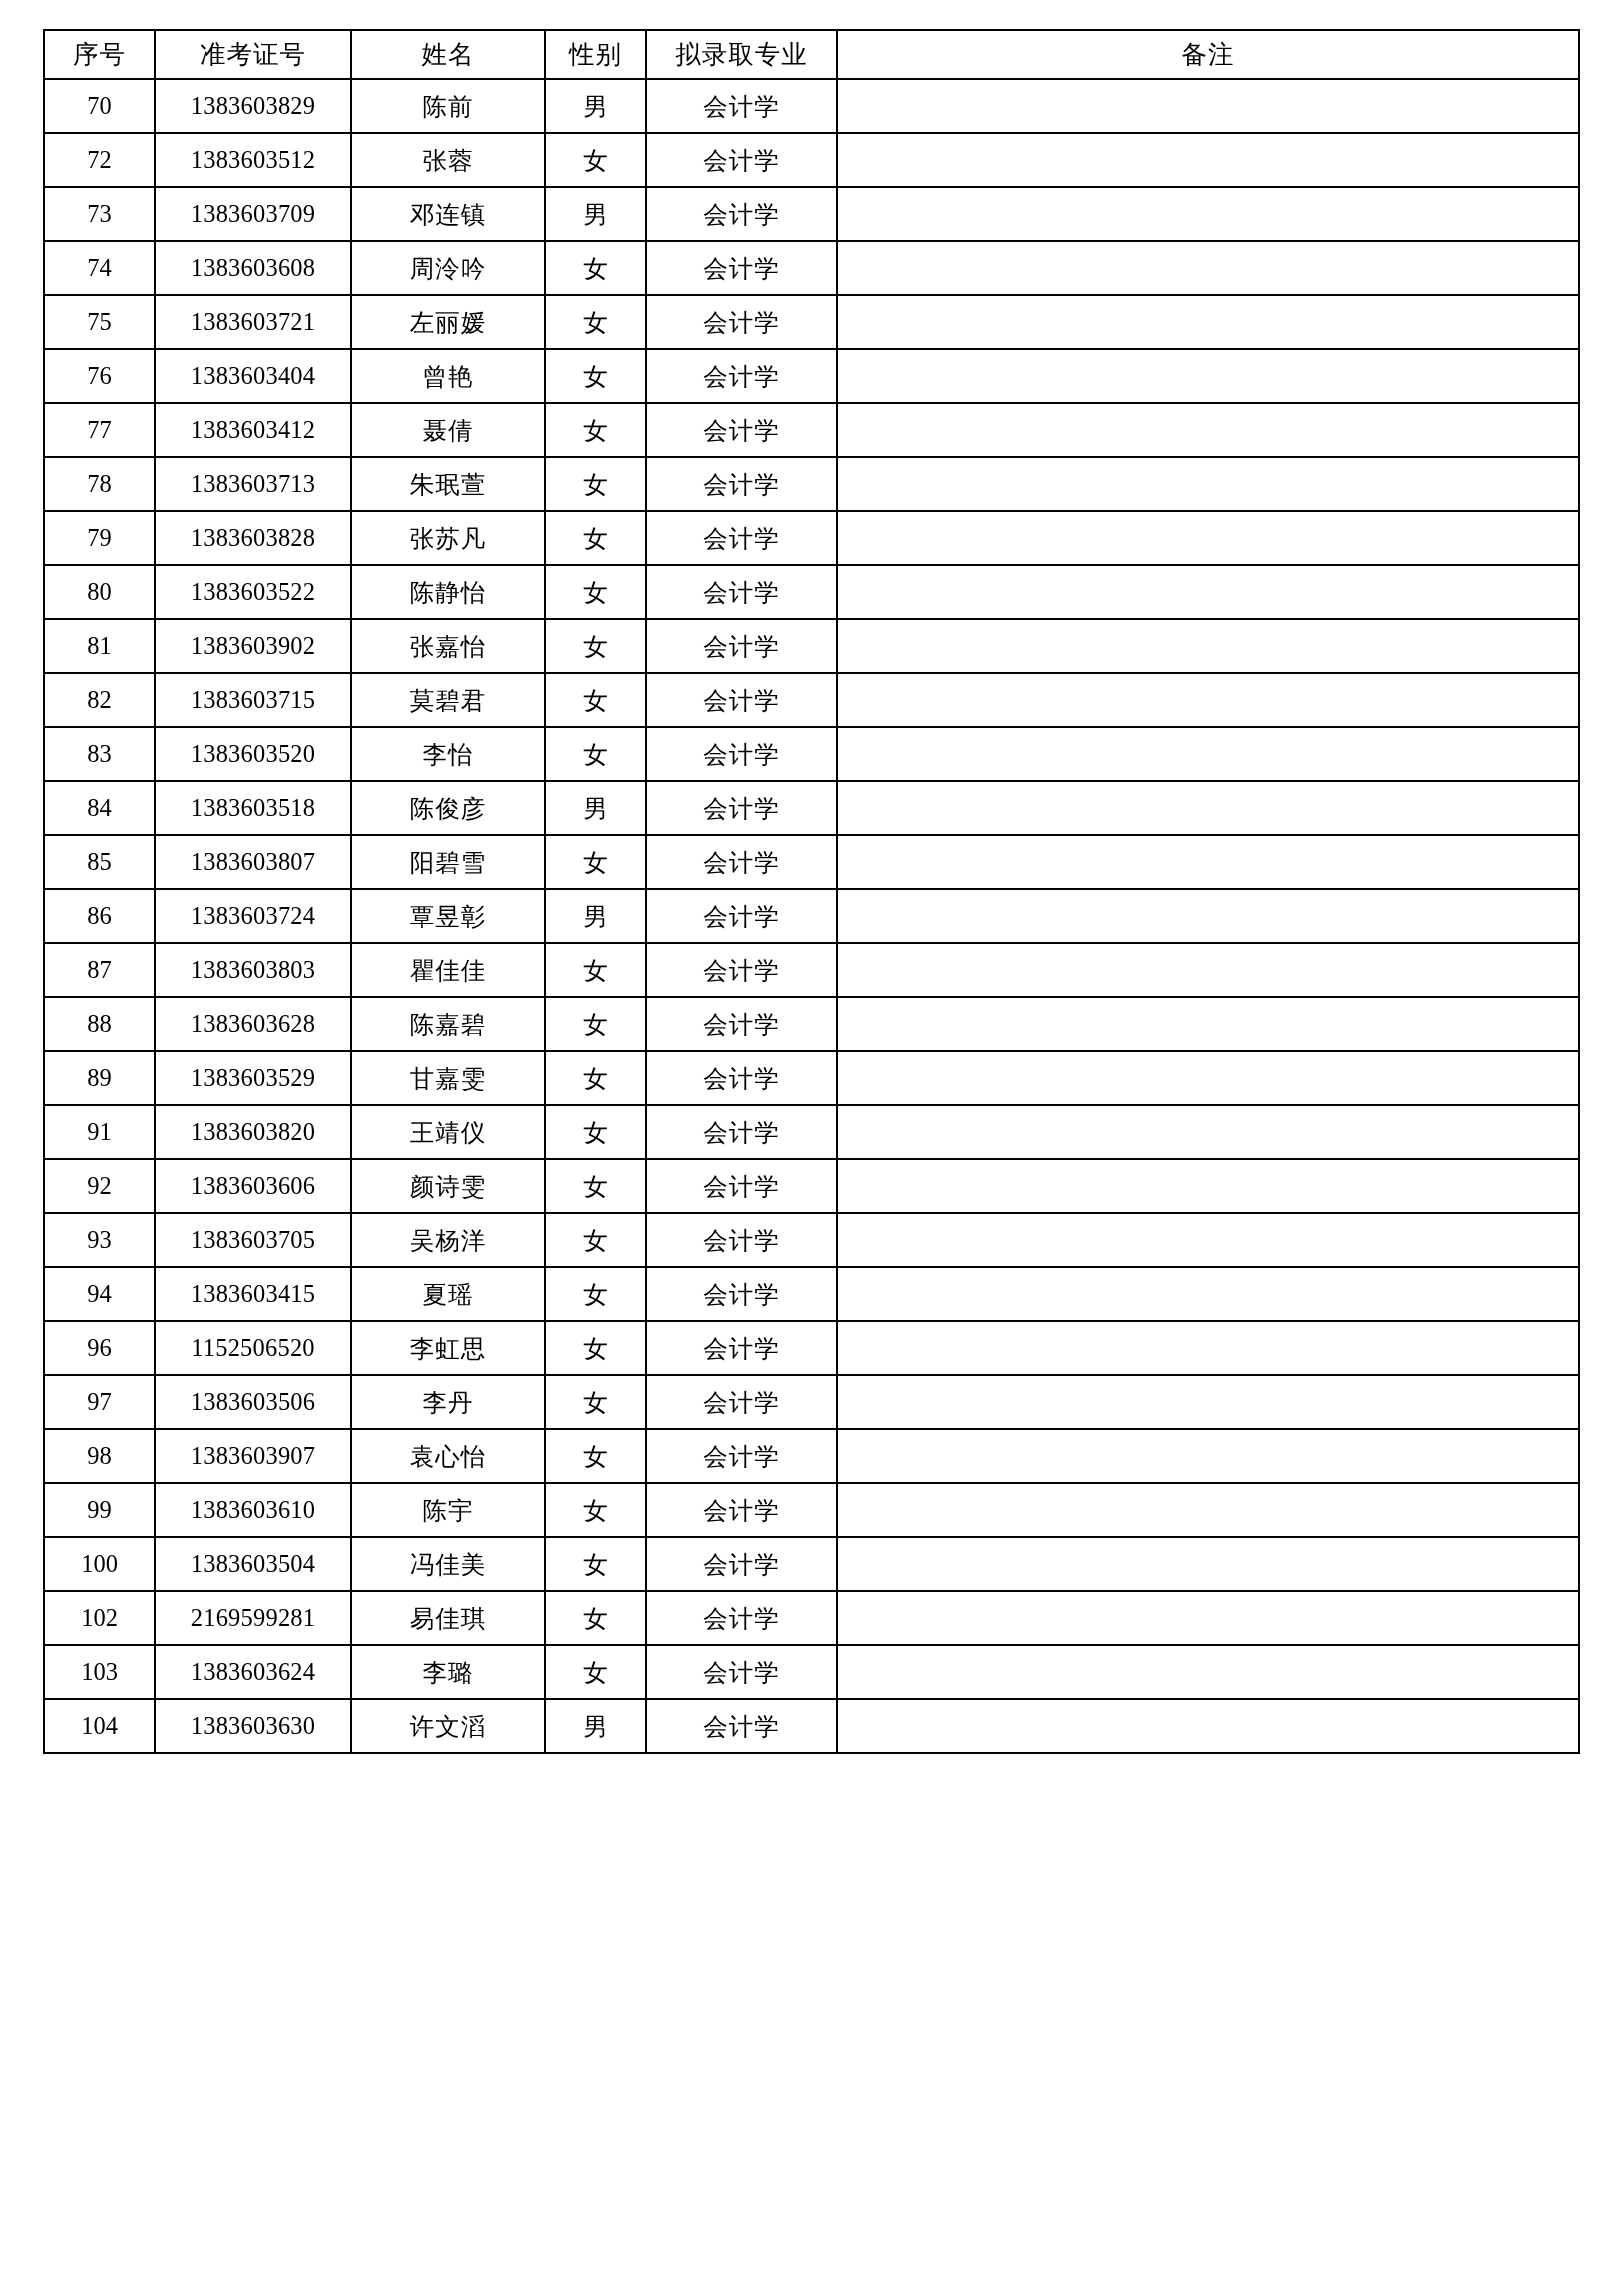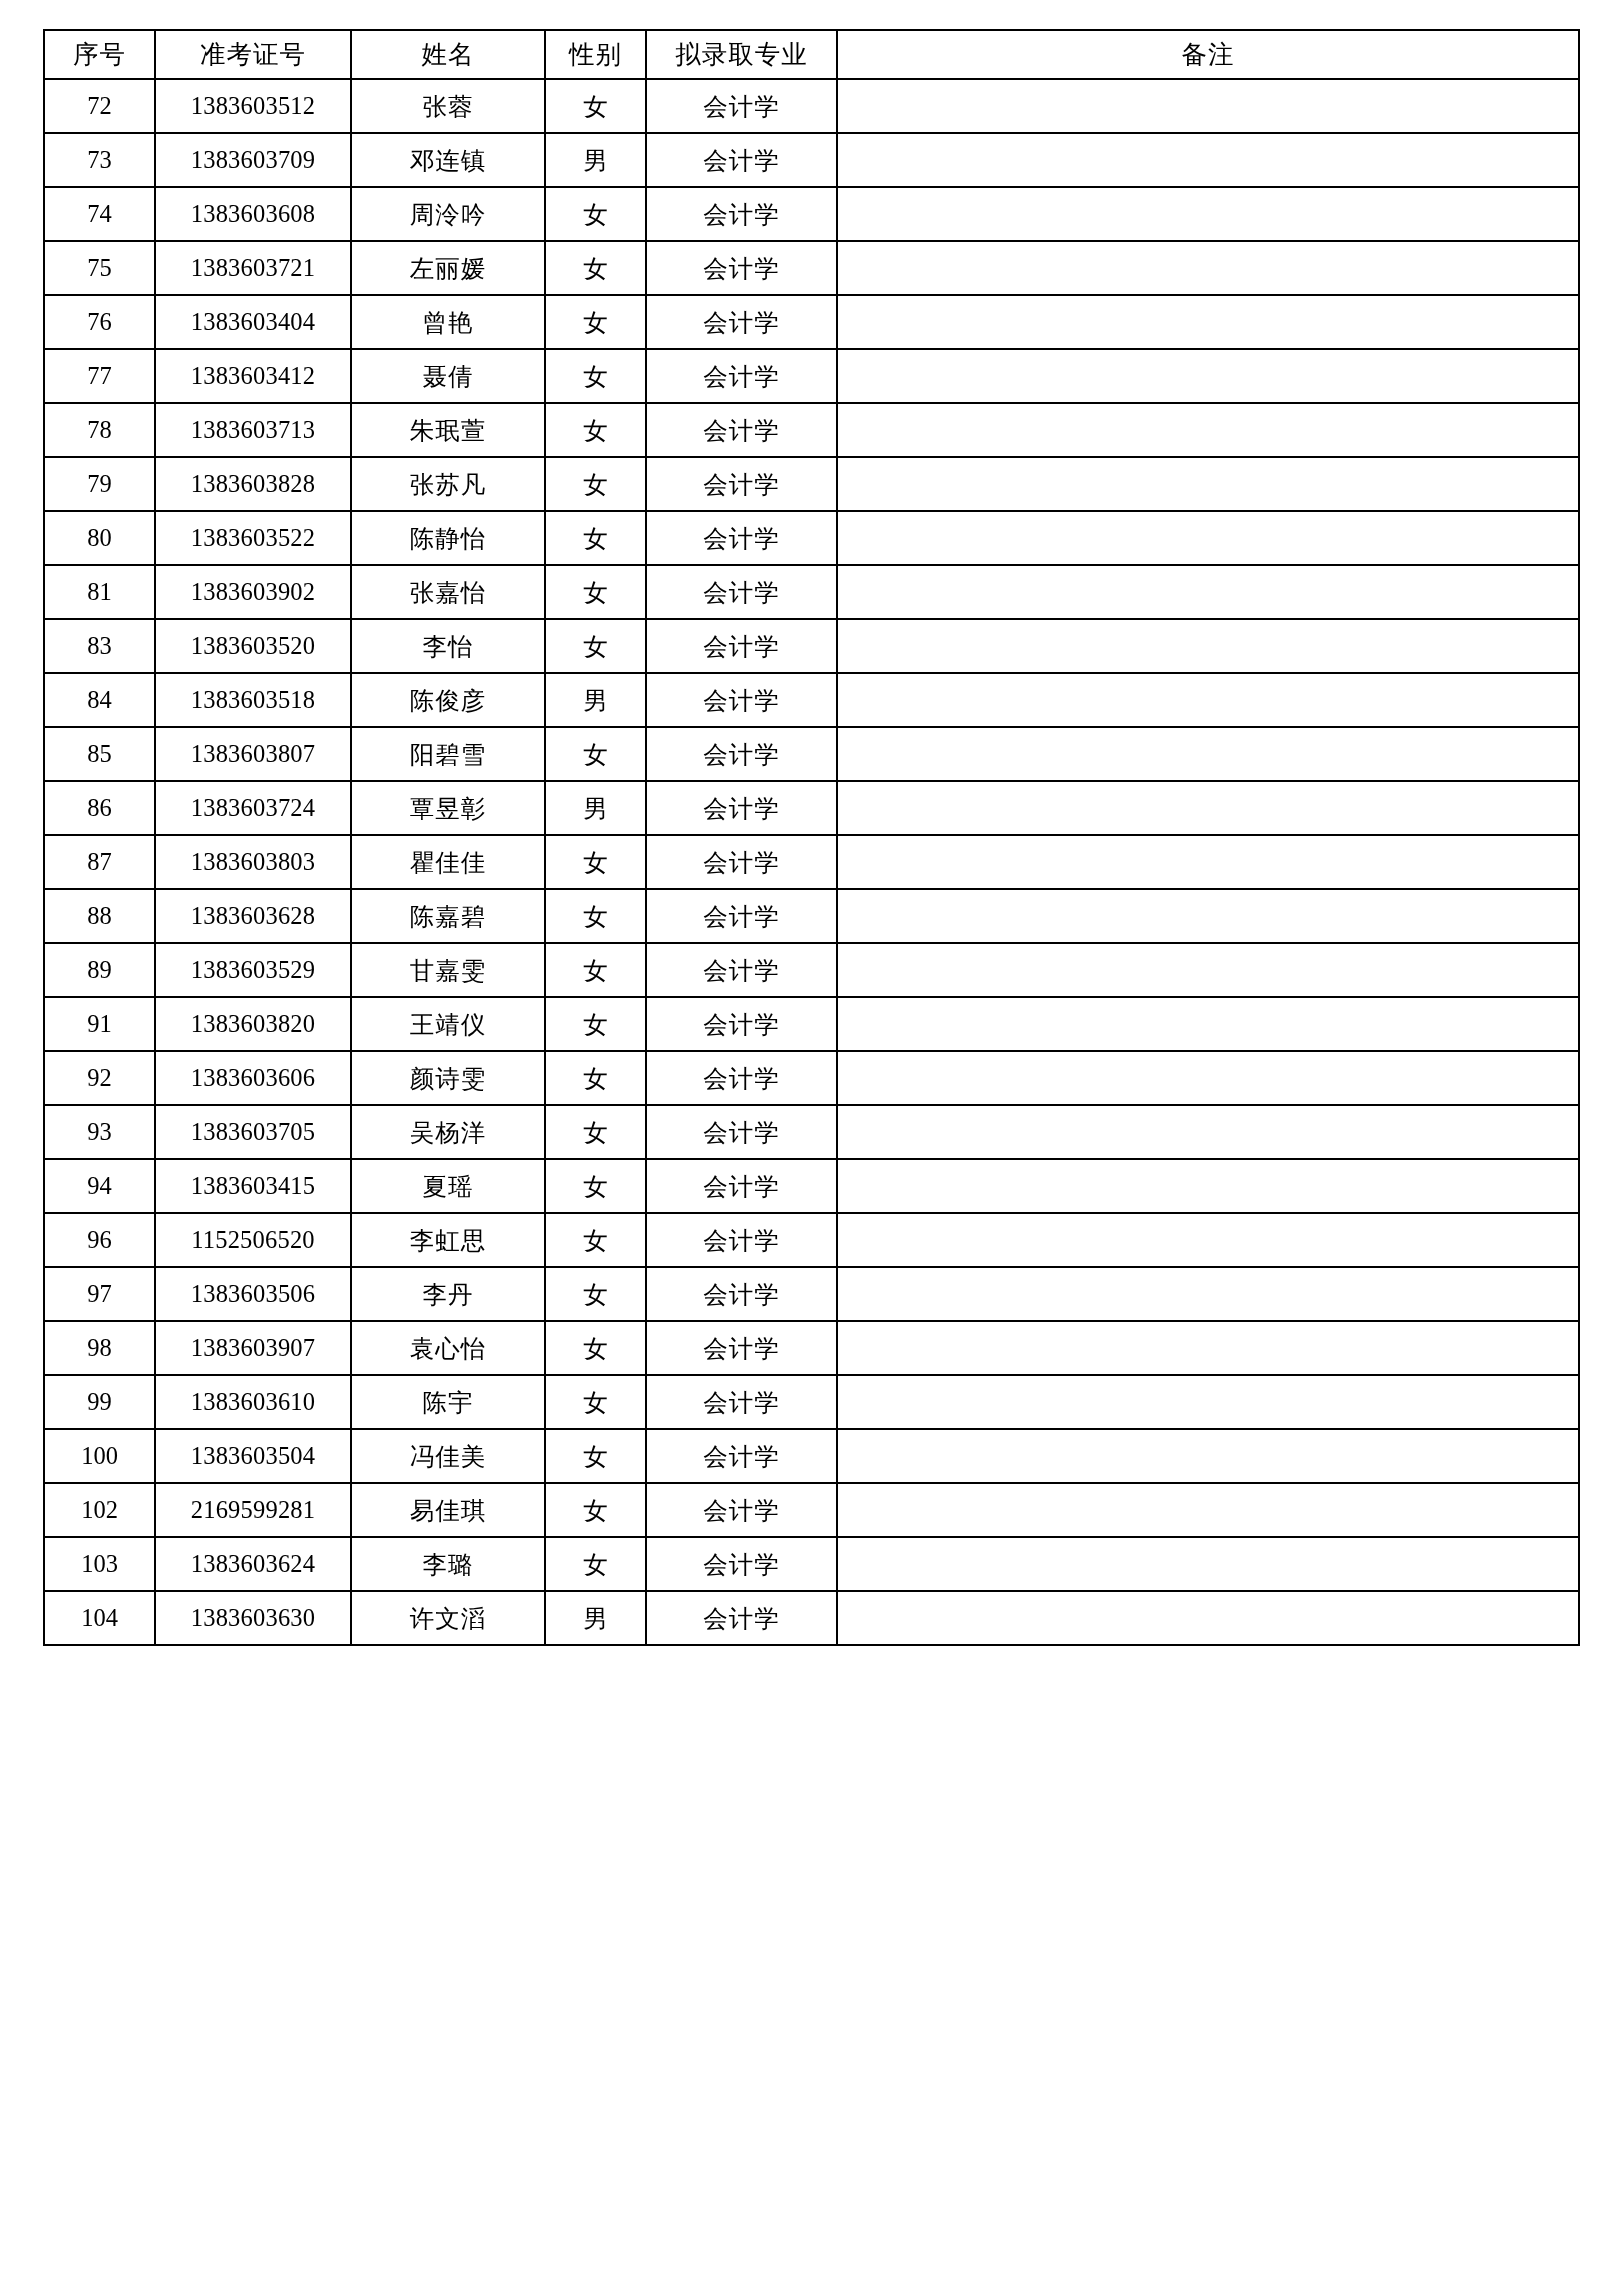--- a/index.html
+++ b/index.html
@@ -84,20 +84,28 @@
         <th>序号</th>
         <th>准考证号</th>
         <th>姓名</th>
         <th>性别</th>
         <th>拟录取专业</th>
         <th>备注</th>
       </tr>
     </thead>
     <tbody id="roster-body">
         <tr>
+          <td class="cell-index">70</td>
+          <td class="cell-ticket">1383603829</td>
+          <td class="cell-name">陈前</td>
+          <td class="cell-gender">男</td>
+          <td class="cell-major">会计学</td>
+          <td class="cell-remark"></td>
+        </tr>
+        <tr>
           <td class="cell-index">72</td>
           <td class="cell-ticket">1383603512</td>
           <td class="cell-name">张蓉</td>
           <td class="cell-gender">女</td>
           <td class="cell-major">会计学</td>
           <td class="cell-remark"></td>
         </tr>
         <tr>
           <td class="cell-index">73</td>
           <td class="cell-ticket">1383603709</td>
@@ -159,20 +167,28 @@
           <td class="cell-ticket">1383603522</td>
           <td class="cell-name">陈静怡</td>
           <td class="cell-gender">女</td>
           <td class="cell-major">会计学</td>
           <td class="cell-remark"></td>
         </tr>
         <tr>
           <td class="cell-index">81</td>
           <td class="cell-ticket">1383603902</td>
           <td class="cell-name">张嘉怡</td>
+          <td class="cell-gender">女</td>
+          <td class="cell-major">会计学</td>
+          <td class="cell-remark"></td>
+        </tr>
+        <tr>
+          <td class="cell-index">82</td>
+          <td class="cell-ticket">1383603715</td>
+          <td class="cell-name">莫碧君</td>
           <td class="cell-gender">女</td>
           <td class="cell-major">会计学</td>
           <td class="cell-remark"></td>
         </tr>
         <tr>
           <td class="cell-index">83</td>
           <td class="cell-ticket">1383603520</td>
           <td class="cell-name">李怡</td>
           <td class="cell-gender">女</td>
           <td class="cell-major">会计学</td>

